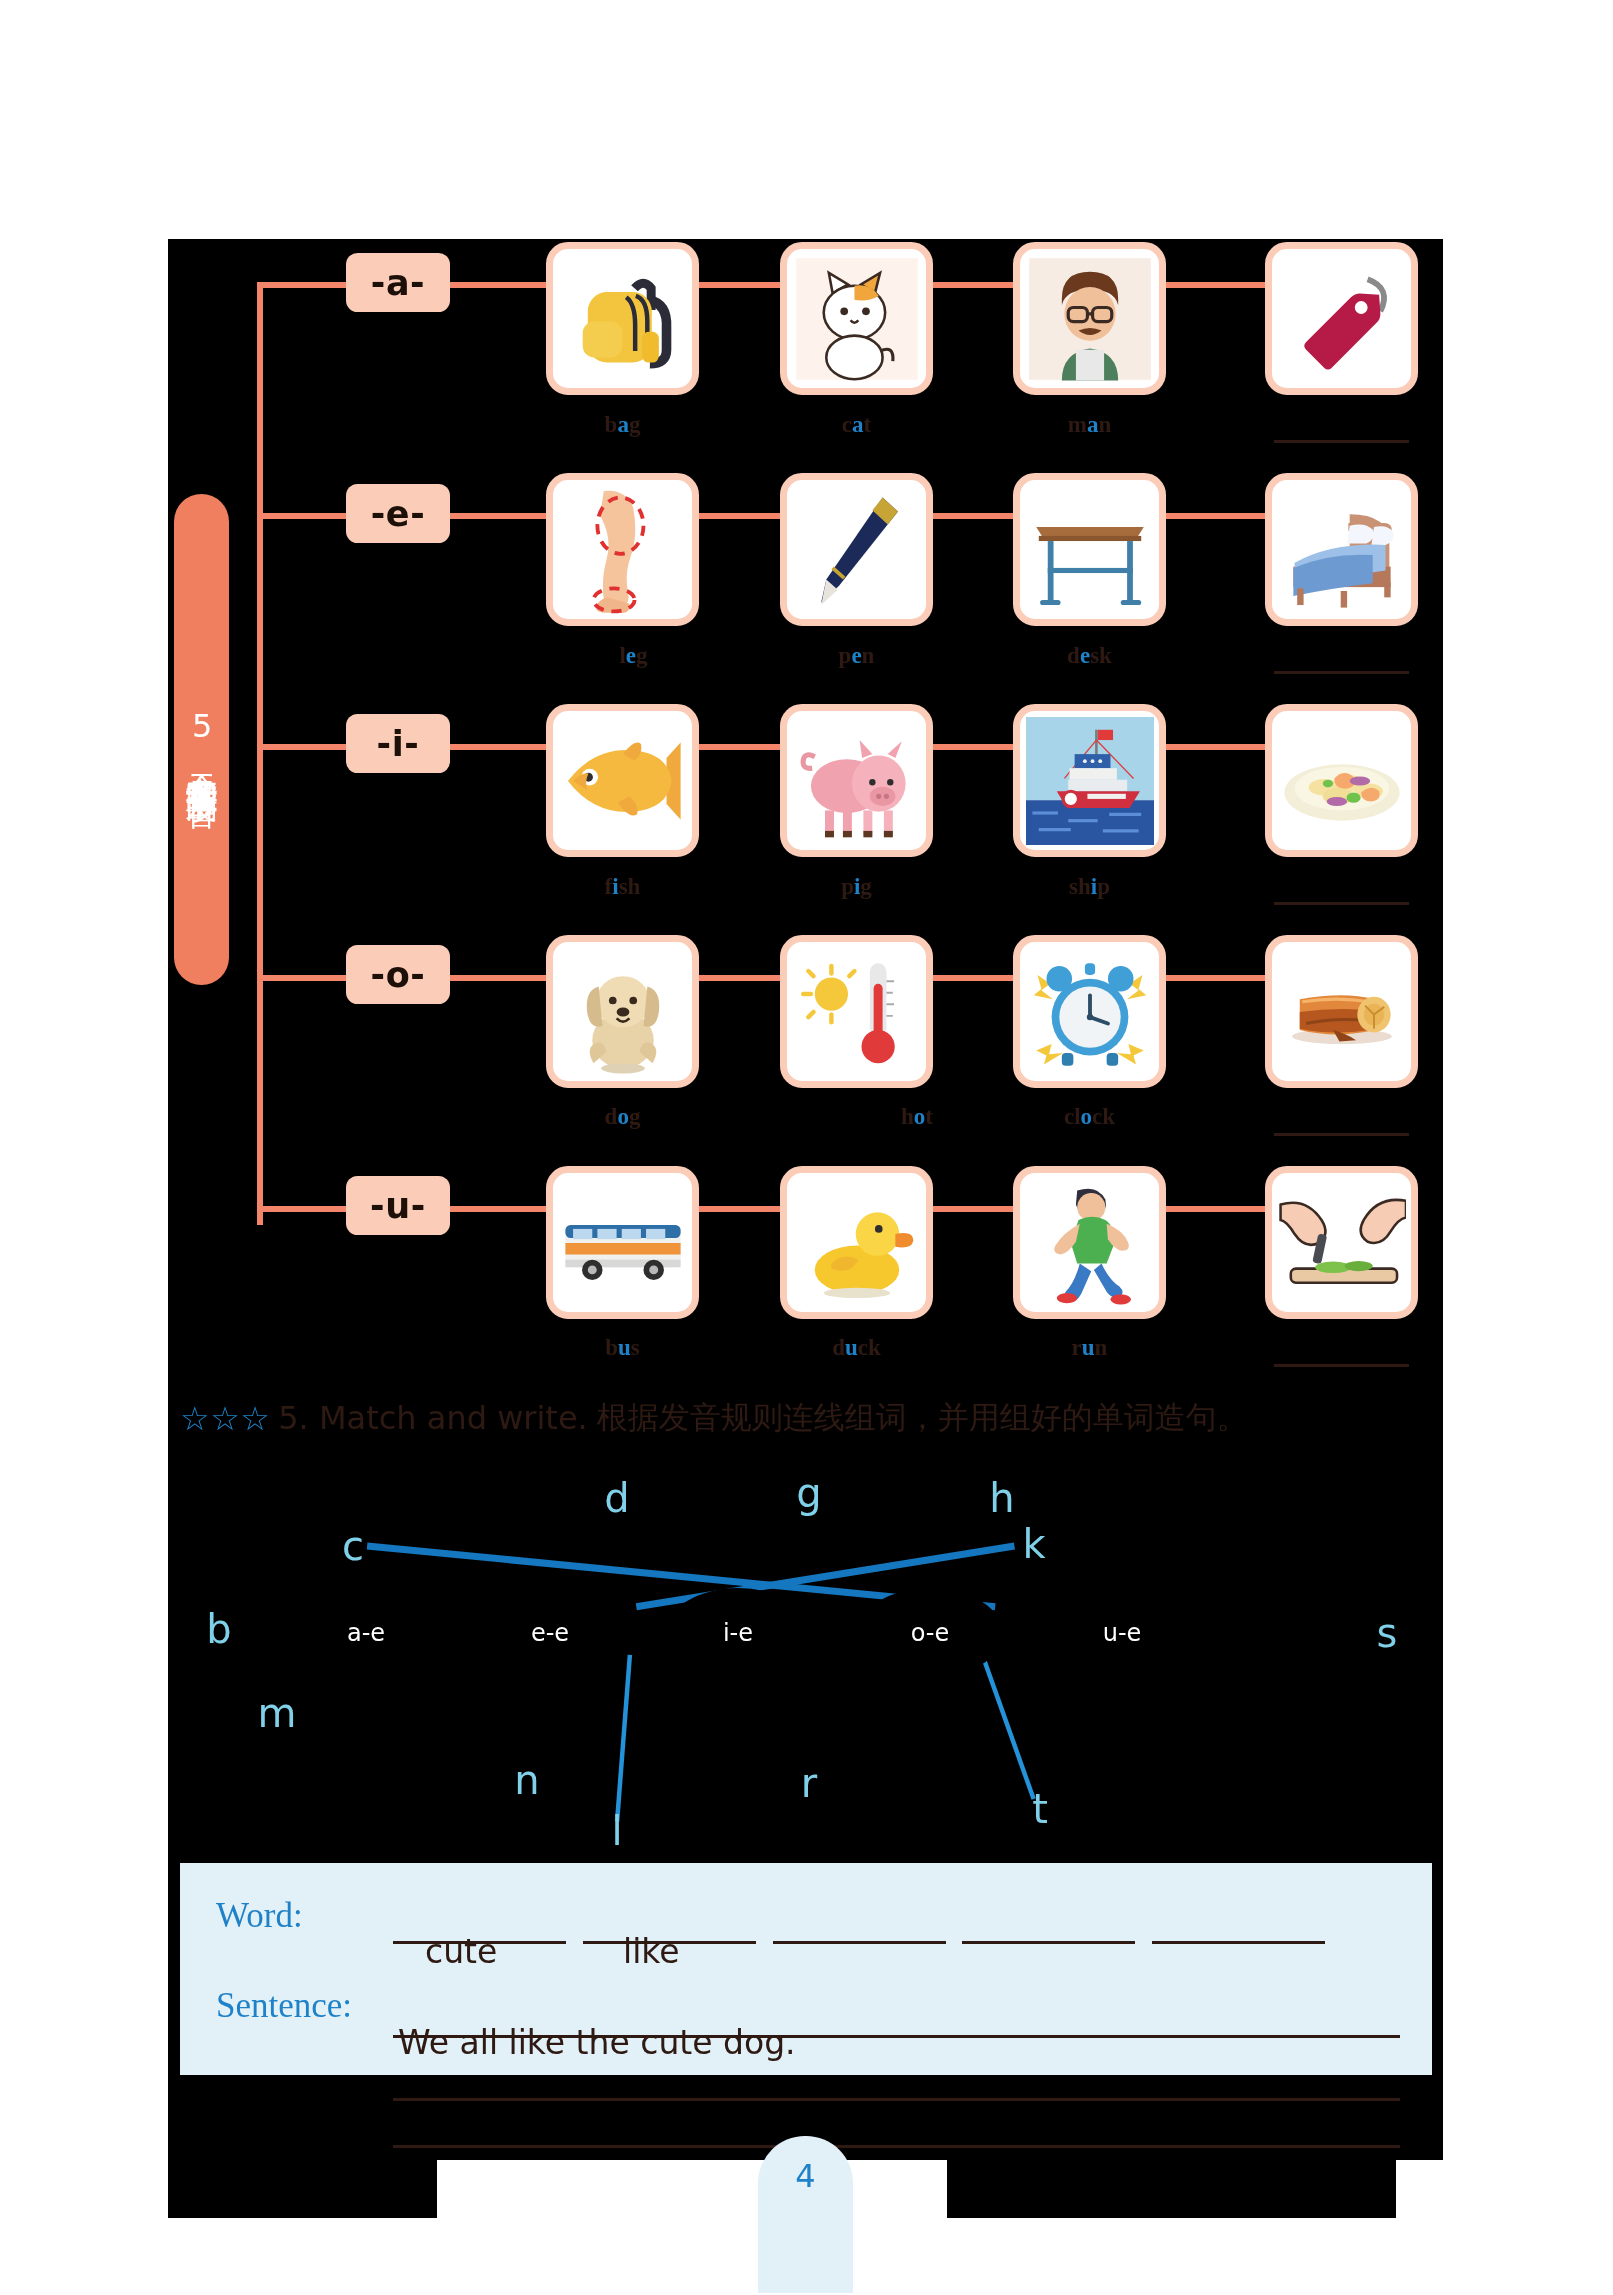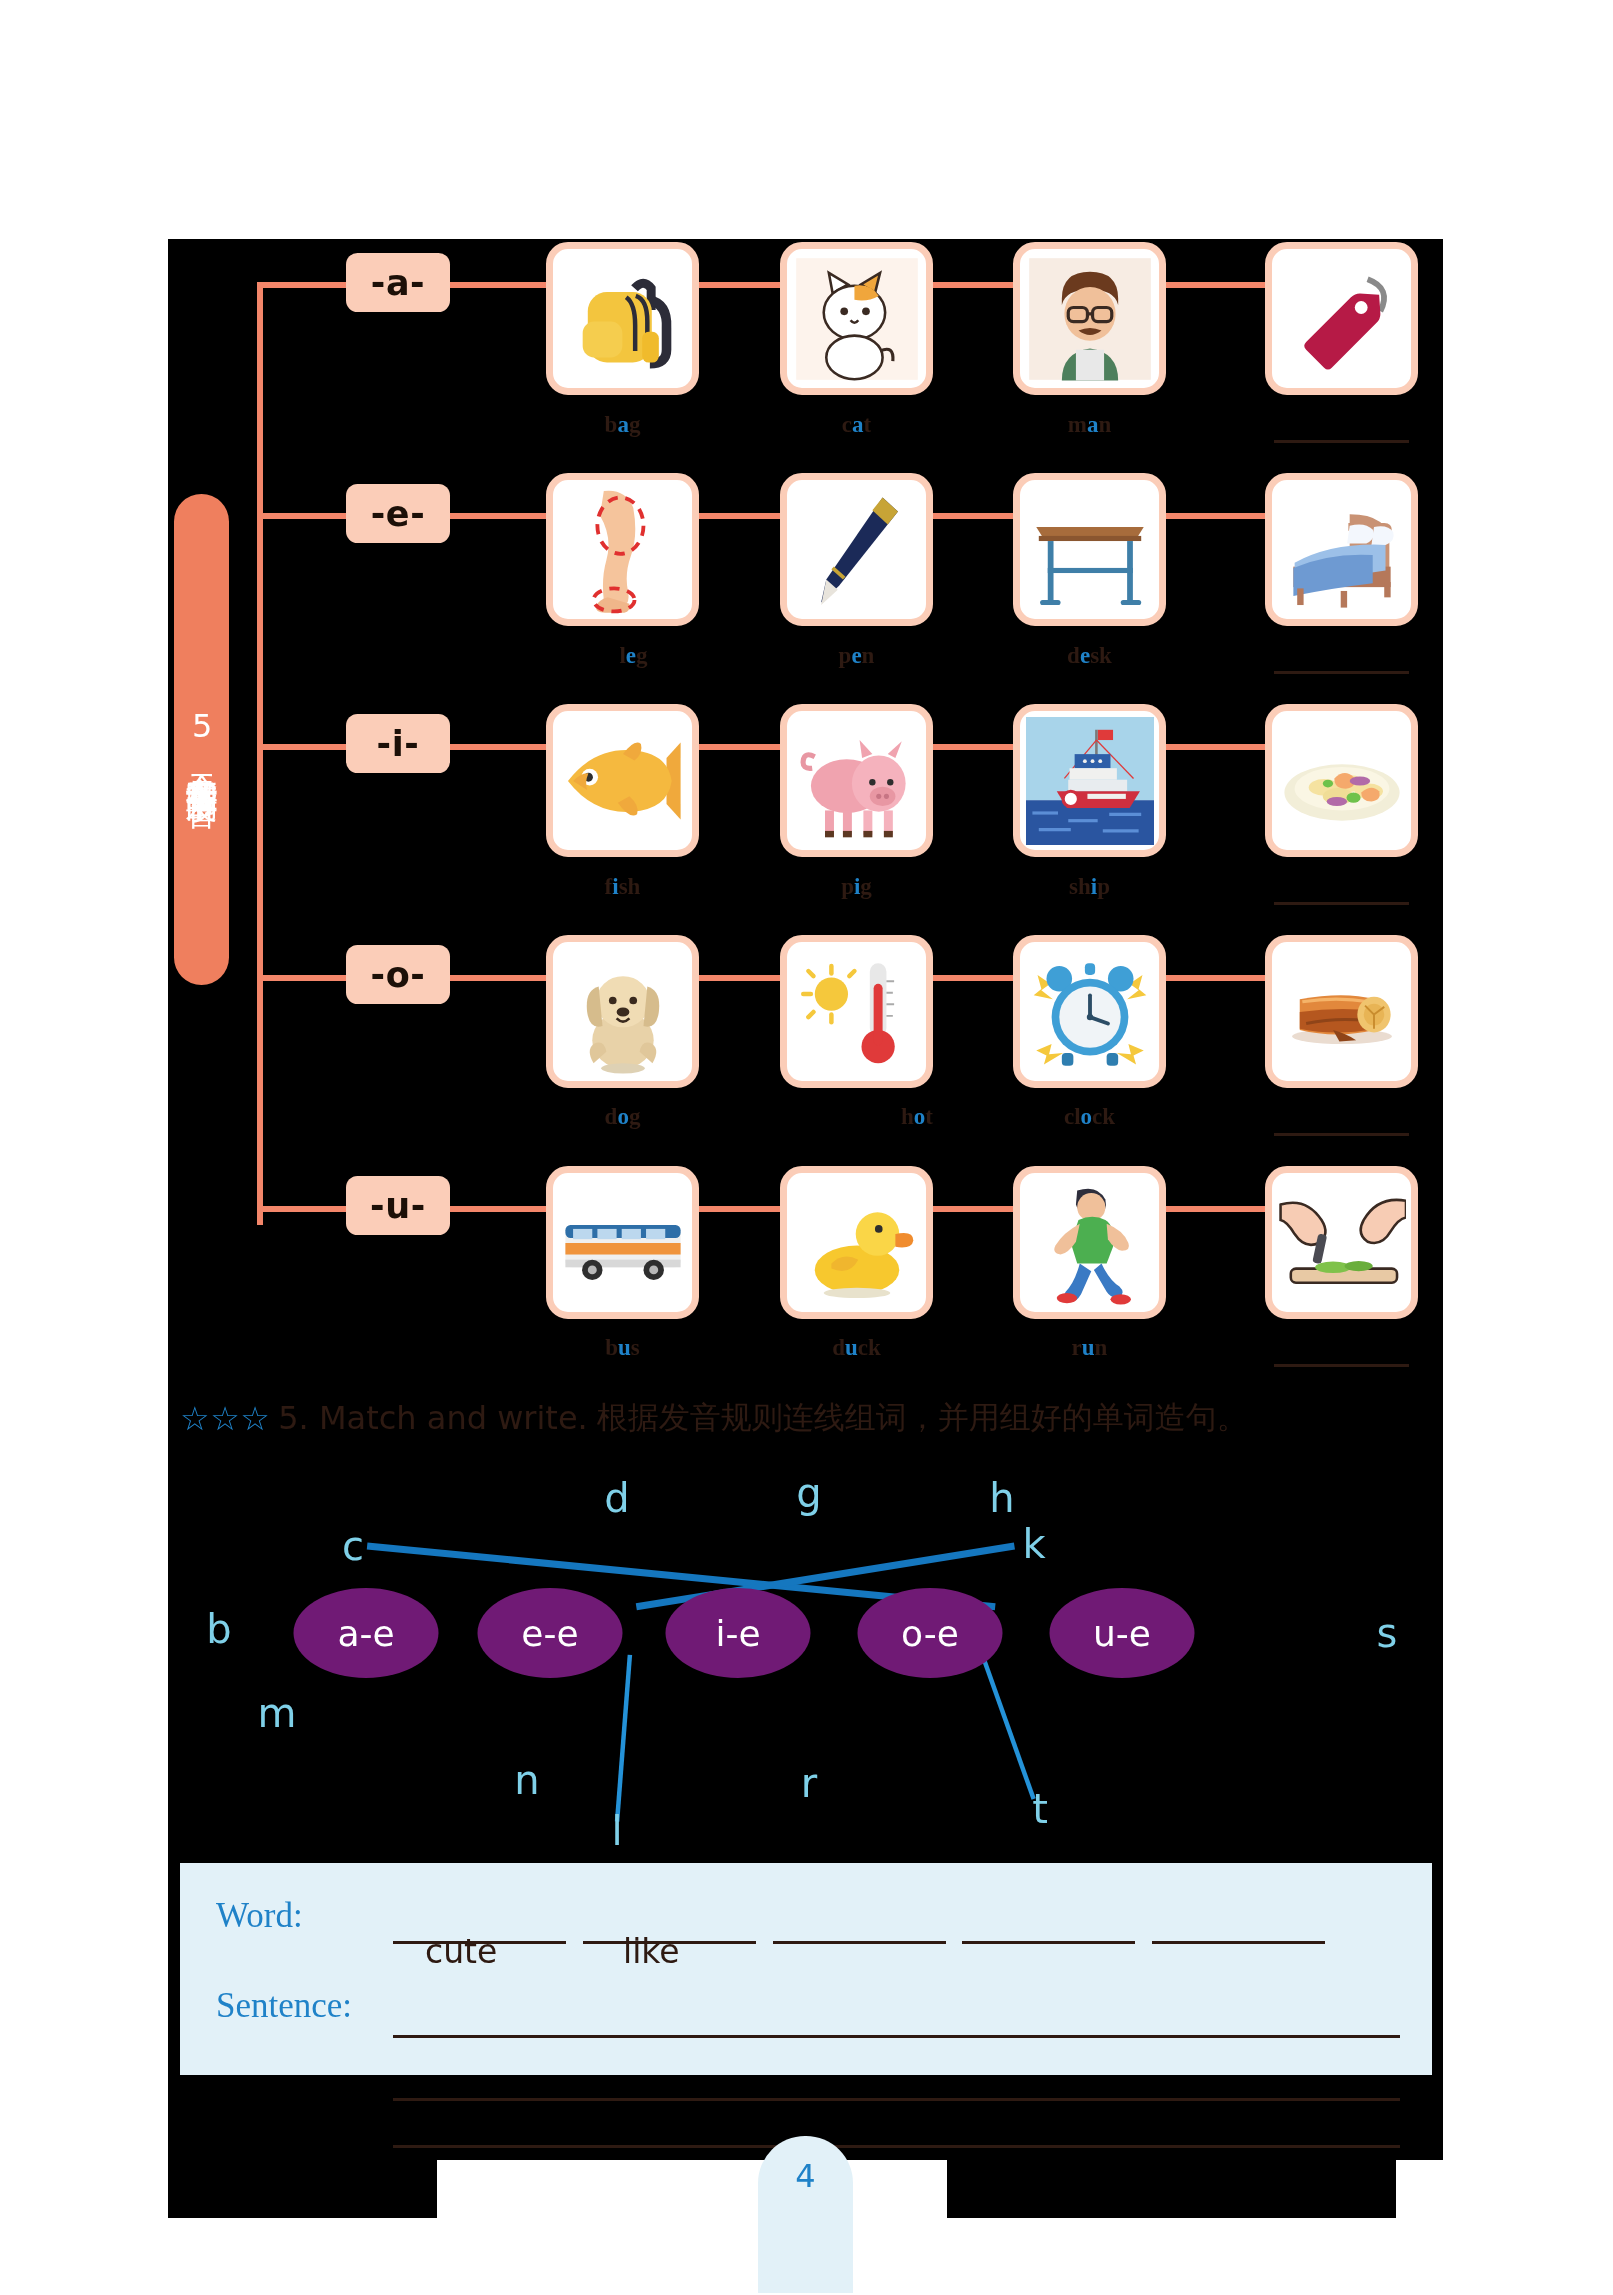--- a/index.html
+++ b/index.html
@@ -147,25 +147,25 @@
   .letter {
     position: absolute;
     color: #7fd0e8;
     font-size: 40px;
     font-family: "DejaVu Sans", sans-serif;
     transform: translate(-50%, -50%);
   }
   .oval {
     position: absolute;
     width: 145px; height: 90px;
-    background: #701a75;
+    background: #000000;
     border-radius: 50%;
     display: flex; align-items: center; justify-content: center;
     color: #ffffff;
-    font-size: 36px;
+    font-size: 24px;
     font-family: "DejaVu Sans", sans-serif;
     transform: translate(-50%, -50%);
   }
   .matchsvg { position: absolute; left: 0; top: 0; width: 1275px; height: 423px; }
 
   
   .writepanel {
     position: absolute;
     left: 180px; top: 1863px;
     width: 1252px; height: 212px;
@@ -616,20 +616,21 @@
 
     <div class="wline" style="left:403px; top:78px; width:173px;"></div>
     <span class="wans" style="left:443px; top:37px;">like</span>
 
     <div class="wline" style="left:593px; top:78px; width:173px;"></div>
     <div class="wline" style="left:782px; top:78px; width:173px;"></div>
     <div class="wline" style="left:972px; top:78px; width:173px;"></div>
 
     <span class="wlabel" style="left:36px; top:123px;">Sentence:</span>
     <div class="wline" style="left:213px; top:172px; width:1007px;"></div>
+    <span class="wans" style="left:218px; top:128px;">We all like the cute dog.</span>
 
     <div class="wline" style="left:213px; top:235px; width:1007px;"></div>
     <div class="wline" style="left:213px; top:282px; width:1007px;"></div>
   </div>
 
   <div class="pagetab">
     <span class="pagenum">4</span>
   </div>
 
 </div>

